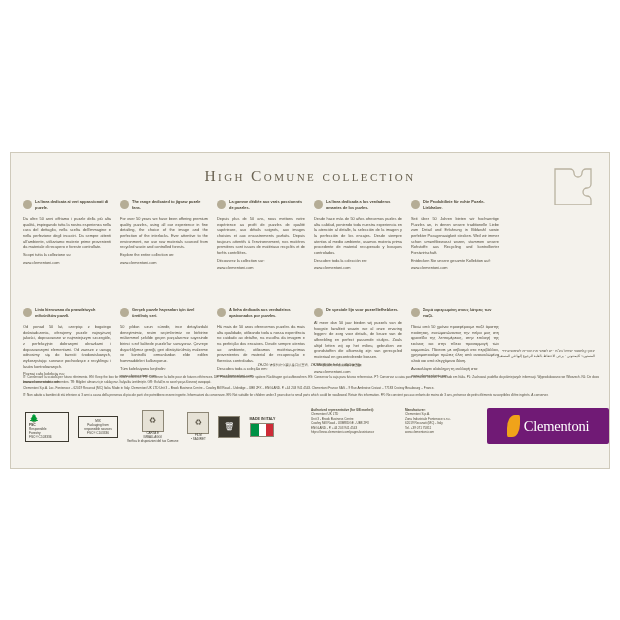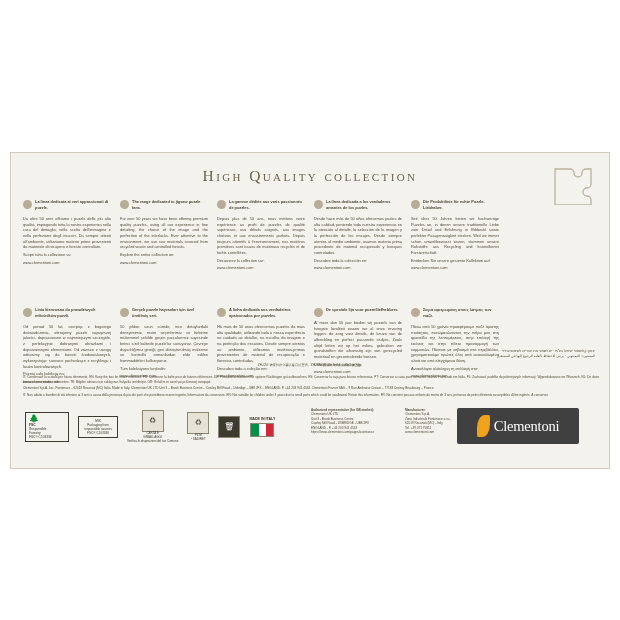--- a/index.html
+++ b/index.html
@@ -208,25 +208,25 @@
     font-size: 3.1px;
     color: #4f4a3b;
     line-height: 1.45;
   }
   .addr { width: 80px; }
   .addr .hd { font-weight: bold; }
 
   
   .clem {
     position: absolute;
-    right: 30px;
+    right: 0;
     top: 2px;
     width: 122px;
     height: 36px;
-    background: #404040;
+    background: #701a75;
     display: flex;
     align-items: center;
     justify-content: center;
     border-radius: 2px;
   }
   .clem .leaf {
     width: 13px; height: 22px;
     background: #f0a31a;
     border-radius: 60% 10% 60% 10%;
     margin-right: 4px;
@@ -258,21 +258,21 @@
     font-size: 3.2px;
     color: #4f4a3b;
   }
 </style>
 </head>
 <body>
 
 <div class="page">
   <div class="box">
 
-    <div class="title">High Quality collection</div>
+    <div class="title">High Comune collection</div>
 
     <svg class="piece" viewBox="0 0 44 40">
       <path d="M4 4 h15 a4 4 0 0 1 4 4 a4 4 0 0 0 4 4 a4 4 0 0 0 4 -4 a4 4 0 0 1 4 -4 h5 v15 a4 4 0 0 1 -4 4 a4 4 0 0 0 -4 4 a4 4 0 0 0 4 4 a4 4 0 0 1 4 4 v5 h-36 z" fill="none" stroke="#b9b2a0" stroke-width="1.3"></path>
     </svg>
 
     <div class="cols">
       <div class="col">
         <div class="lang">
           <span class="flag"></span>
           <span class="lead">La linea dedicata ai veri appassionati di puzzle.</span>

